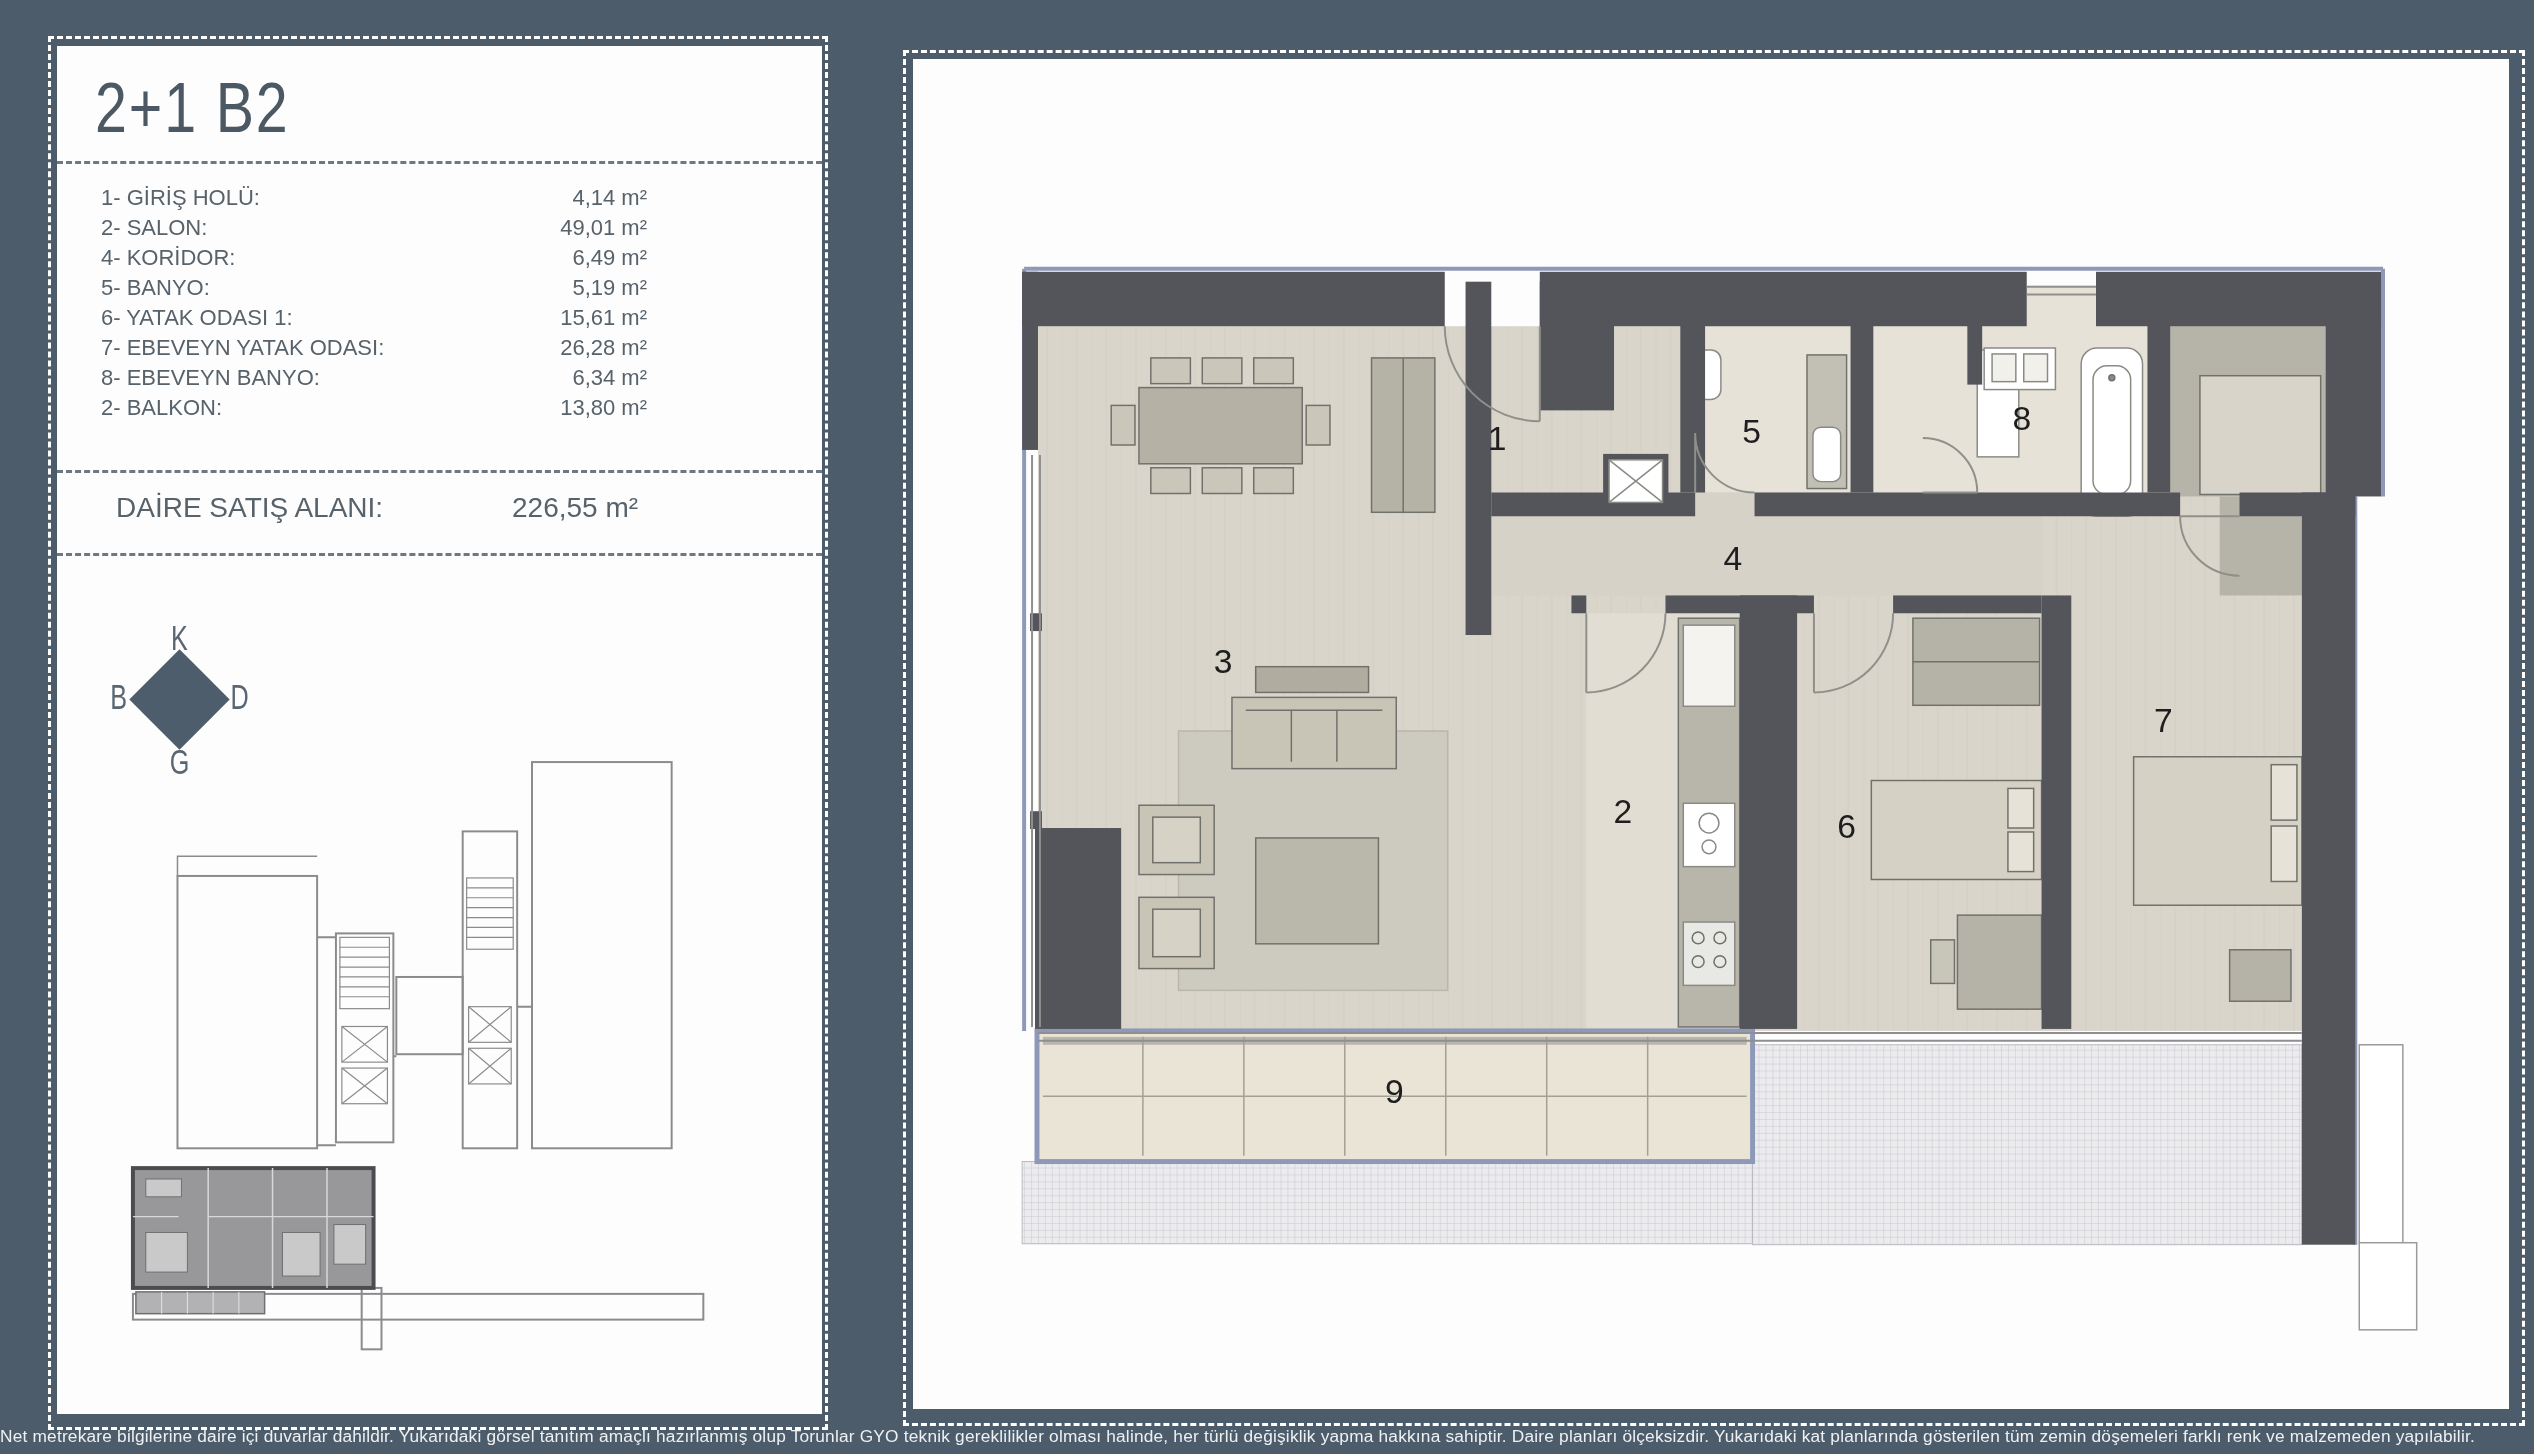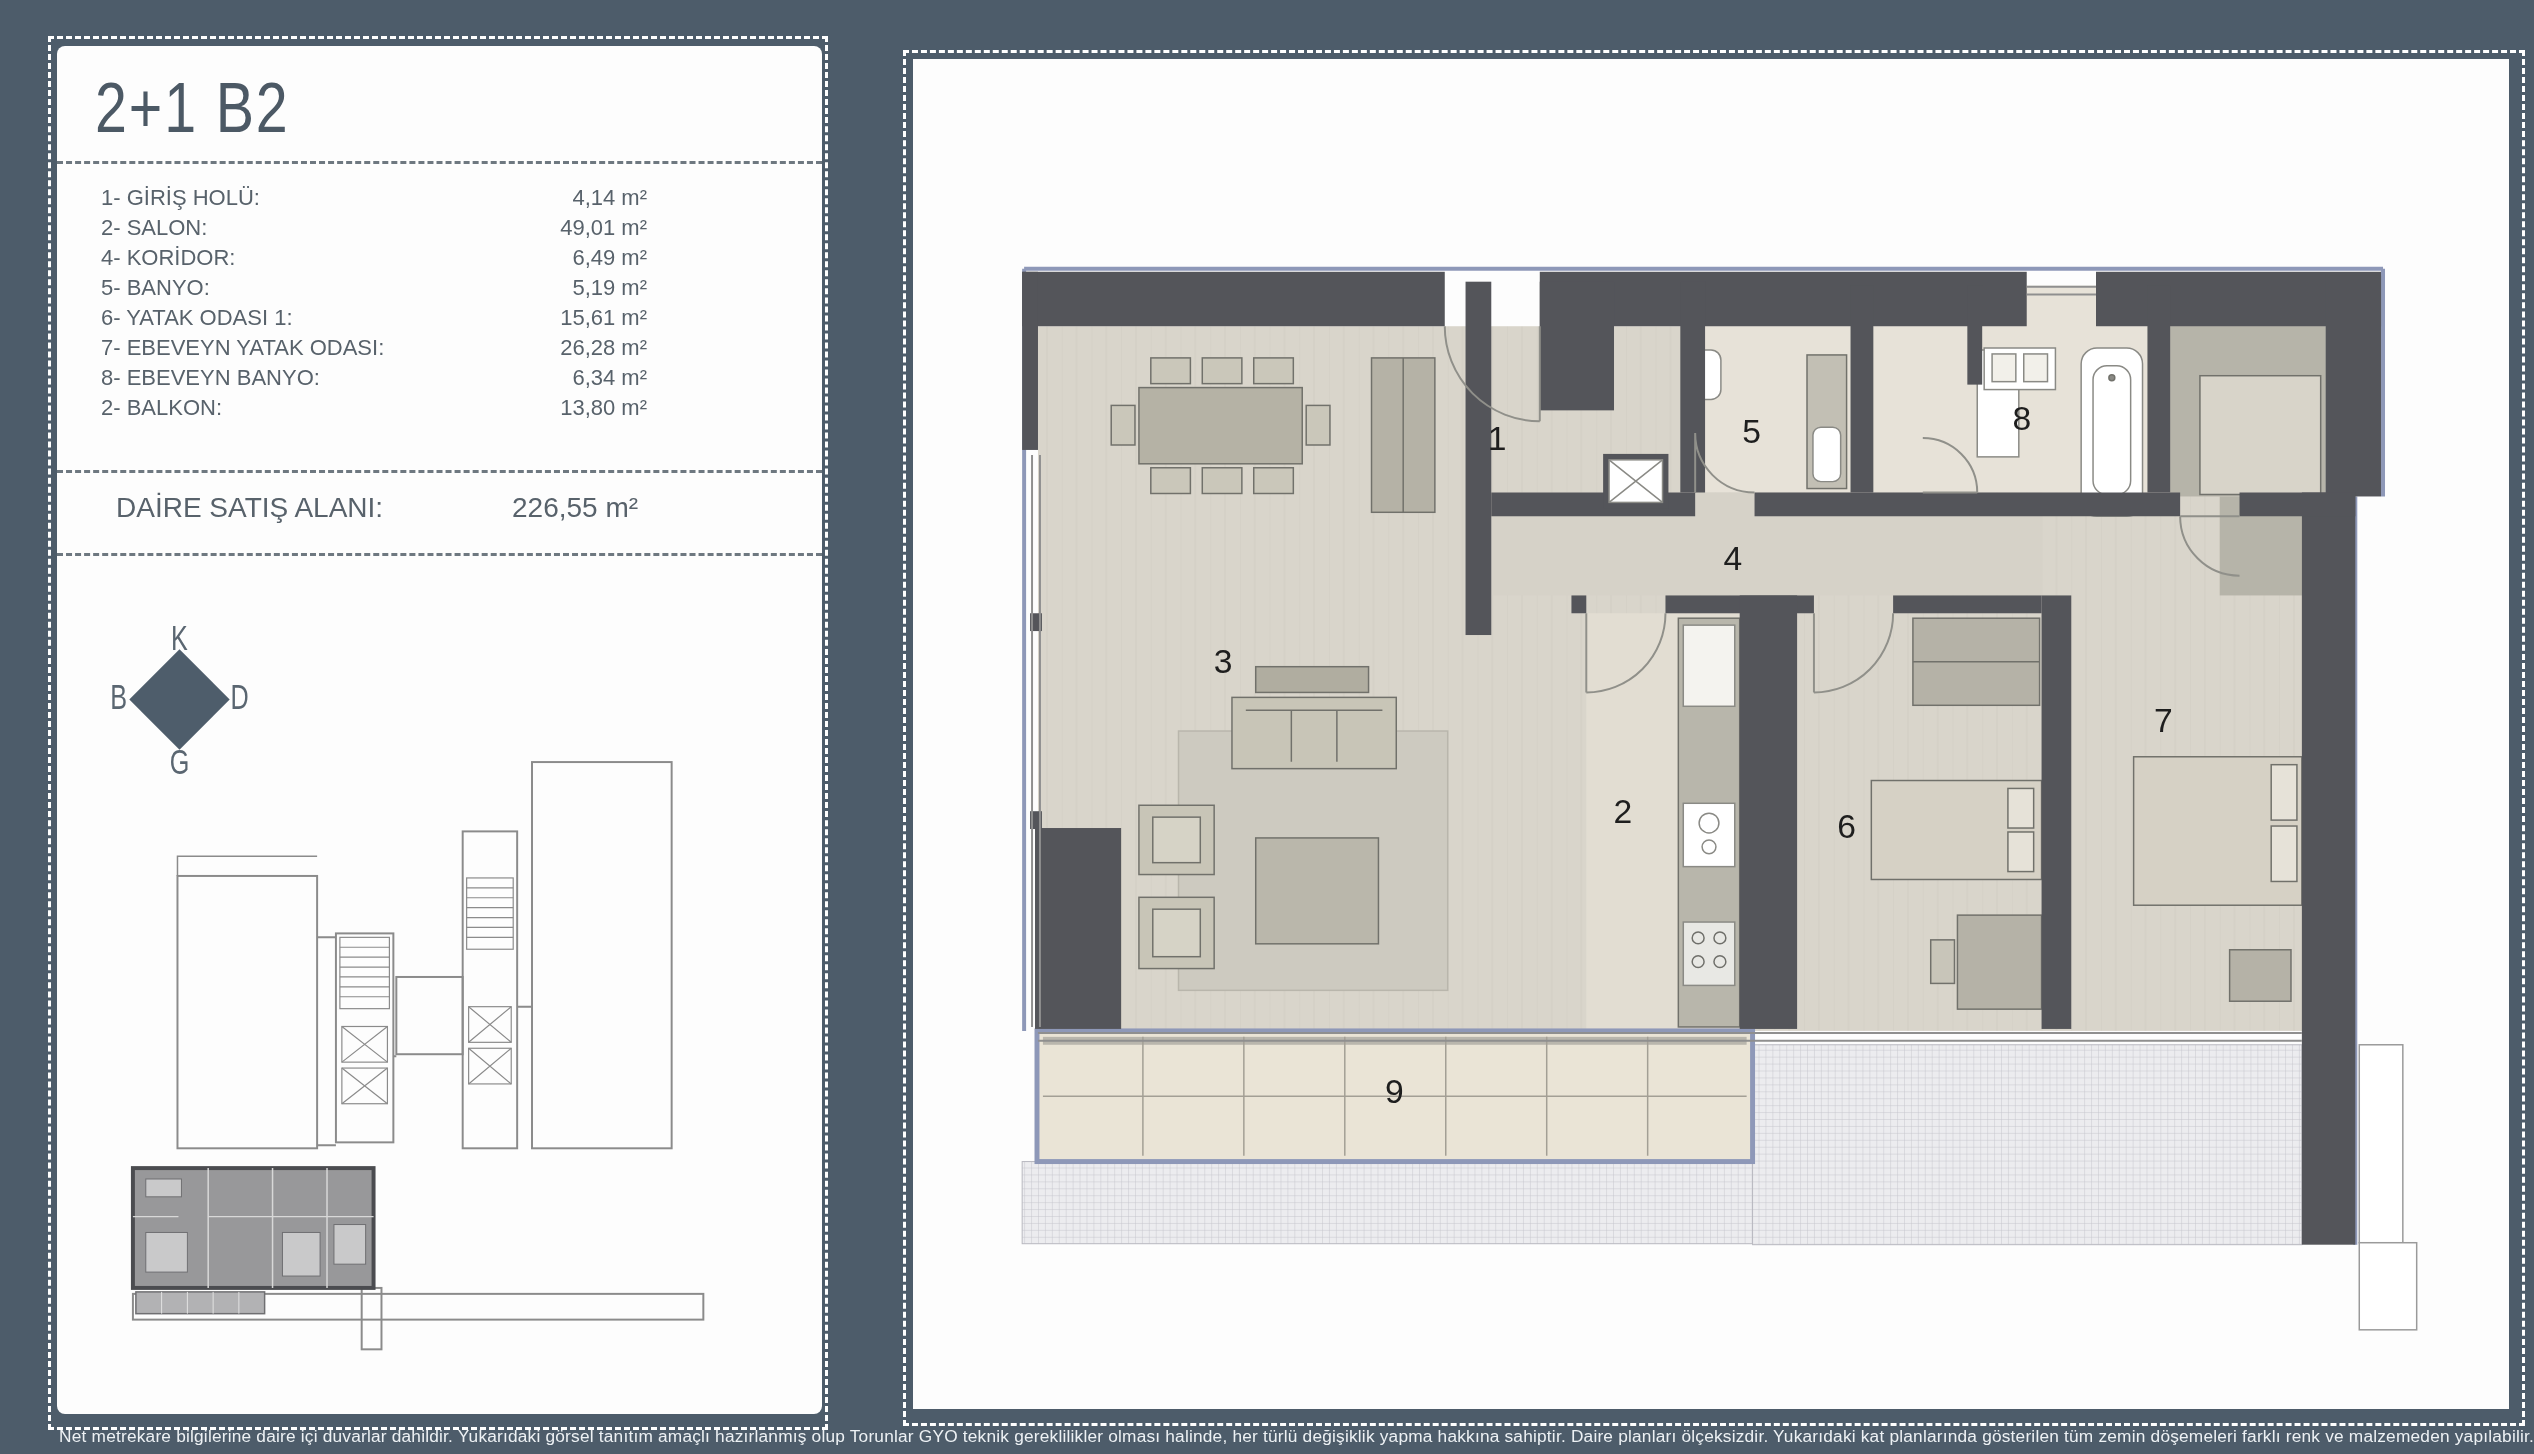--- a/index.html
+++ b/index.html
@@ -5,21 +5,21 @@
   html,body{margin:0;padding:0;}
   body{
     width:2534px;height:1454px;position:relative;overflow:hidden;
     background:#4d5c6a;
     font-family:"Liberation Sans", sans-serif;
   }
   .panel-border{position:absolute;border:3px dashed #ffffff;}
   .panel-white{position:absolute;background:#fdfdfd;}
   
   #left-border{left:48px;top:36px;width:774px;height:1388px;}
-  #left-panel{left:57px;top:46px;width:765px;height:1368px;border-radius:8px;}
+  #left-panel{left:57px;top:46px;width:765px;height:1368px;}
   .unit-title{
     position:absolute;left:38px;top:22px;
     font-size:61px;font-weight:200;color:#4c5965;letter-spacing:2px;
     transform:scaleY(1.14) scaleX(0.94);transform-origin:left top;white-space:nowrap;
   }
   .hdash{position:absolute;left:0;right:0;border-top:3px dashed #6e7880;height:0;}
   #div1{top:115px;}
   #div2{top:424px;}
   #div3{top:507px;}
   .room-list{position:absolute;left:38px;top:137px;width:546px;margin-left:6px;}
@@ -42,21 +42,21 @@
     background:#4e5d6b;transform:rotate(45deg);}
   #key-plan{position:absolute;left:67px;top:713px;}
   
   #right-border{left:903px;top:50px;width:1616px;height:1370px;}
   #right-panel{left:913px;top:59px;width:1596px;height:1350px;}
   #floor-plan{position:absolute;left:0;top:0;}
   svg text{font-family:"Liberation Sans", sans-serif;}
   .room-num{font-size:34px;fill:#1e1e1e;}
   
   .footer{
-    position:absolute;left:0;right:0;bottom:7px;text-align:right;
+    position:absolute;left:0;right:0;bottom:7px;text-align:left;
     color:#edf1f4;font-size:17.3px;letter-spacing:0.2px;
   }
 </style>
 </head>
 <body>
 
 <div id="left-border" class="panel-border"></div>
 <div id="left-panel" class="panel-white">
 
   <div class="unit-title">2+1 B2</div>

